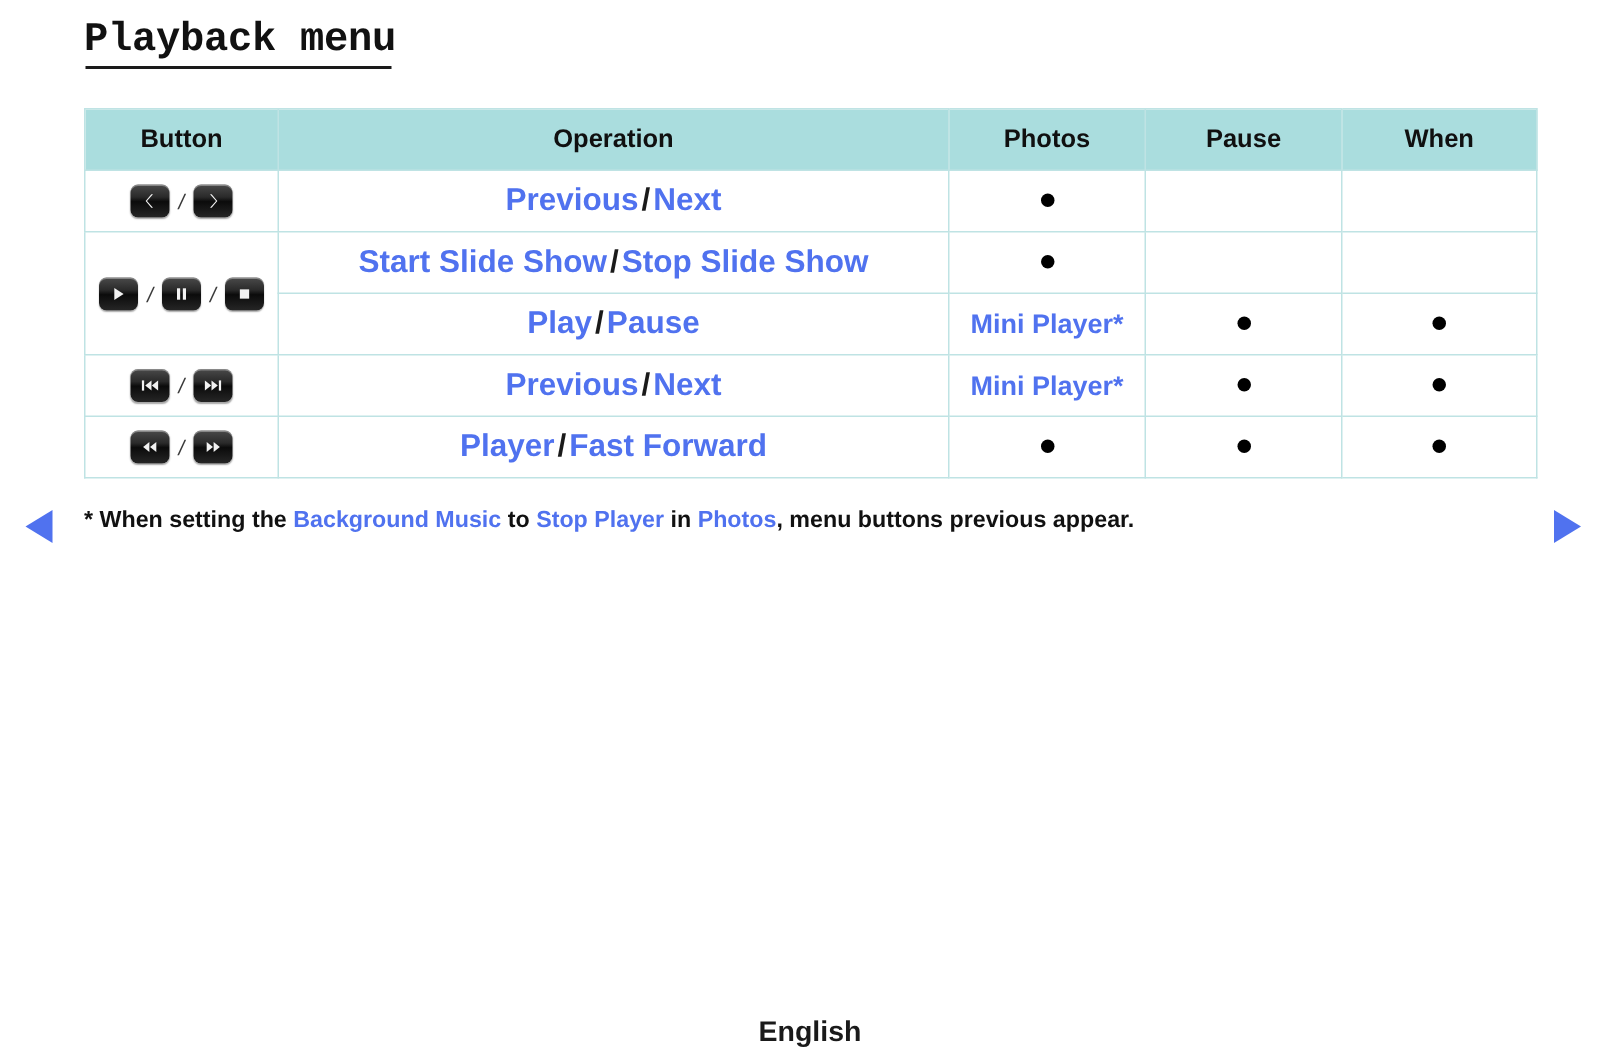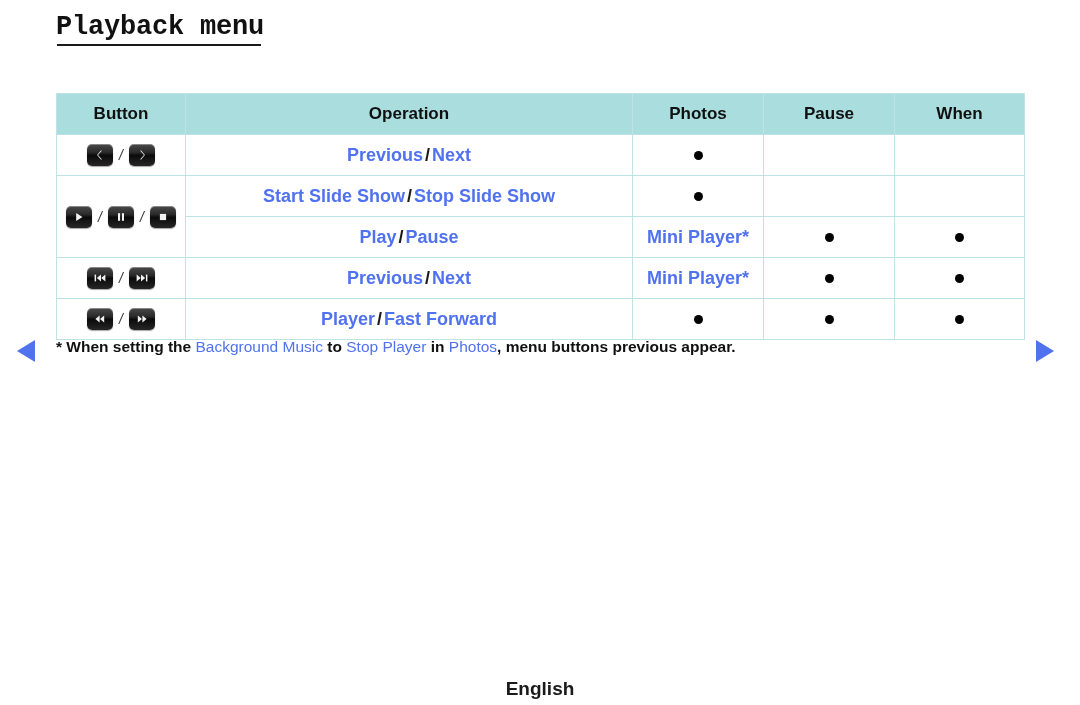--- a/index.html
+++ b/index.html
@@ -38,21 +38,20 @@
   }
 
   
   #playback-table {
     position: absolute;
     left: 56px;
     top: 72px;
     width: 968px;
     border-collapse: collapse;
     table-layout: fixed;
-    margin-top: 21px;
   }
   #playback-table td, #playback-table th {
     border: 1px solid #bfe3e4;
     padding: 0;
     vertical-align: middle;
     text-align: center;
   }
   #playback-table thead th {
     background: #aaddde;
     height: 40px;
@@ -64,21 +63,21 @@
     height: 40px;
     background: #ffffff;
   }
   .col-button  { width: 129px; }
   .col-op      { width: 447px; }
   .col-photos  { width: 131px; }
   .col-videos  { width: 131px; }
   .col-music   { width: 130px; }
 
   .op-text {
-    font-size: 18px;
+    font-size: 21px;
     font-weight: bold;
     color: #000000;
     white-space: nowrap;
   }
   .op-text .lk { color: #5072ef; }
   .op-text .sep { color: #1a1a1a; font-weight: bold; padding: 0 2px; }
 
   .mini-player {
     font-size: 18px;
     font-weight: bold;
@@ -125,21 +124,21 @@
   #footnote {
     position: absolute;
     left: 56px;
     top: 338px;
     width: 940px;
     font-size: 15.5px;
     font-weight: bold;
     color: #111111;
     white-space: nowrap;
   }
-  #footnote .lk { color: #5072ef; font-weight: normal; }
+  #footnote .lk { color: #5072ef; font-weight: bold; }
 
   .nav-arrow {
     position: absolute;
     top: 340px;
     width: 0;
     height: 0;
   }
   #nav-prev {
     left: 17px;
     border-top: 11px solid transparent;

